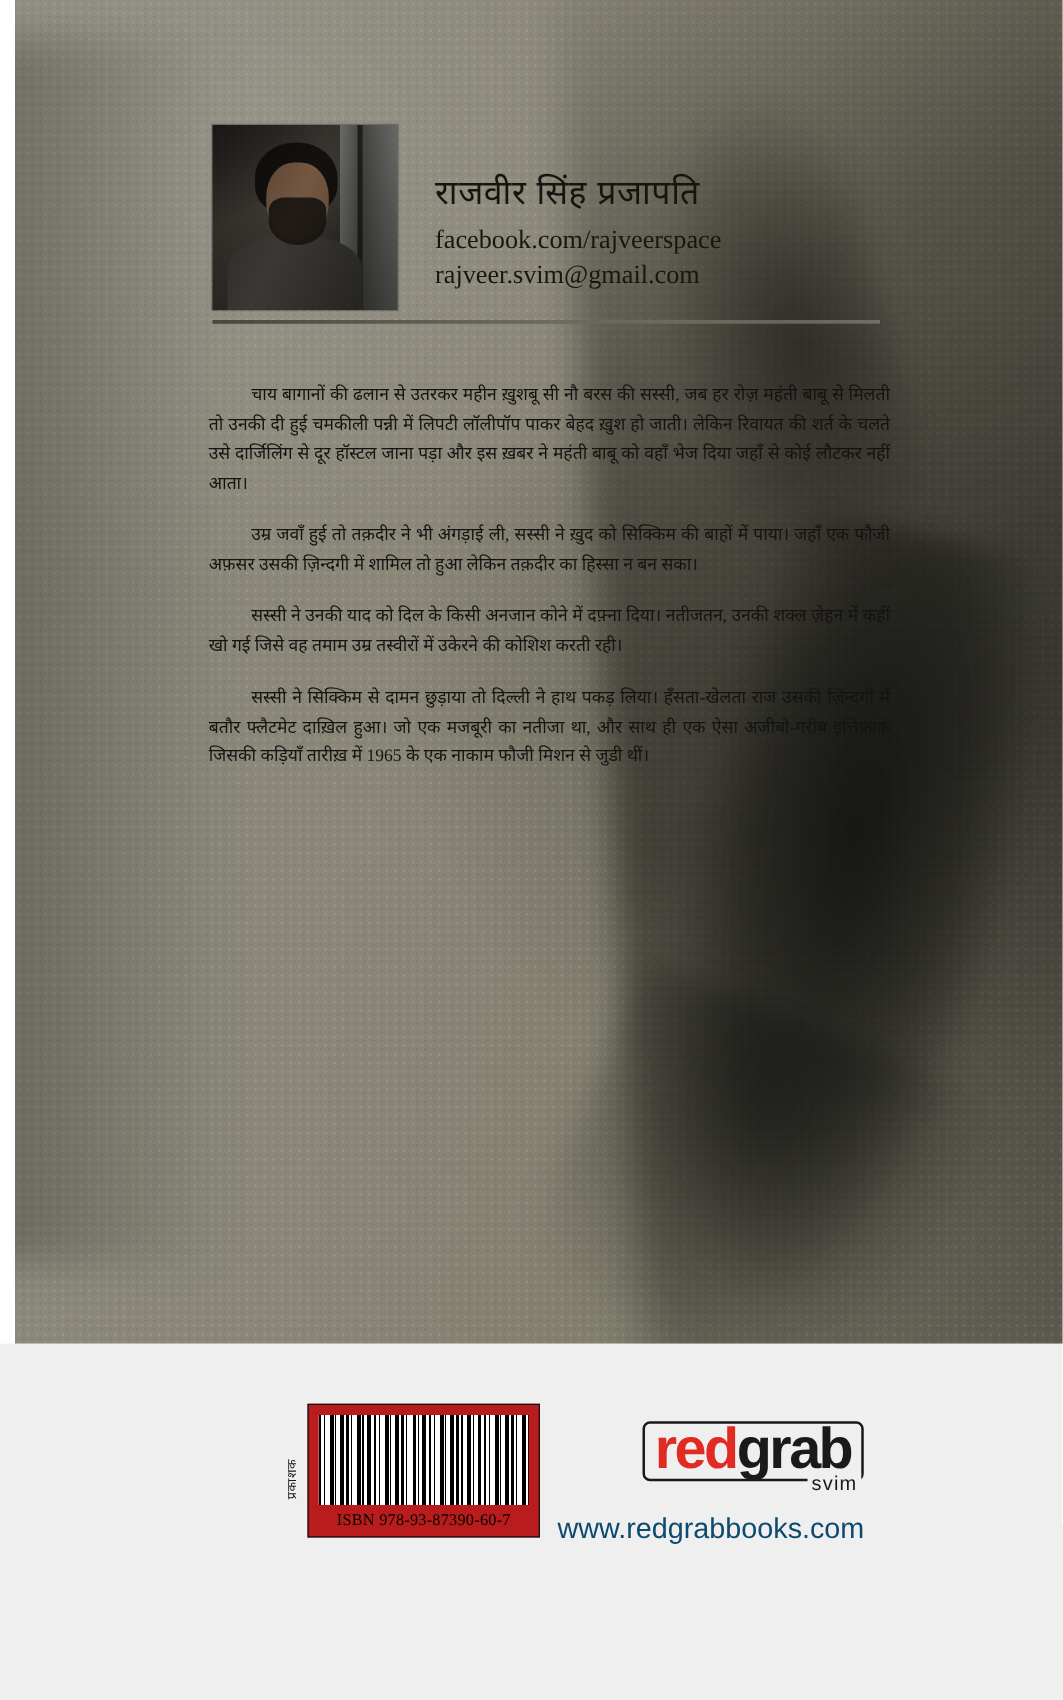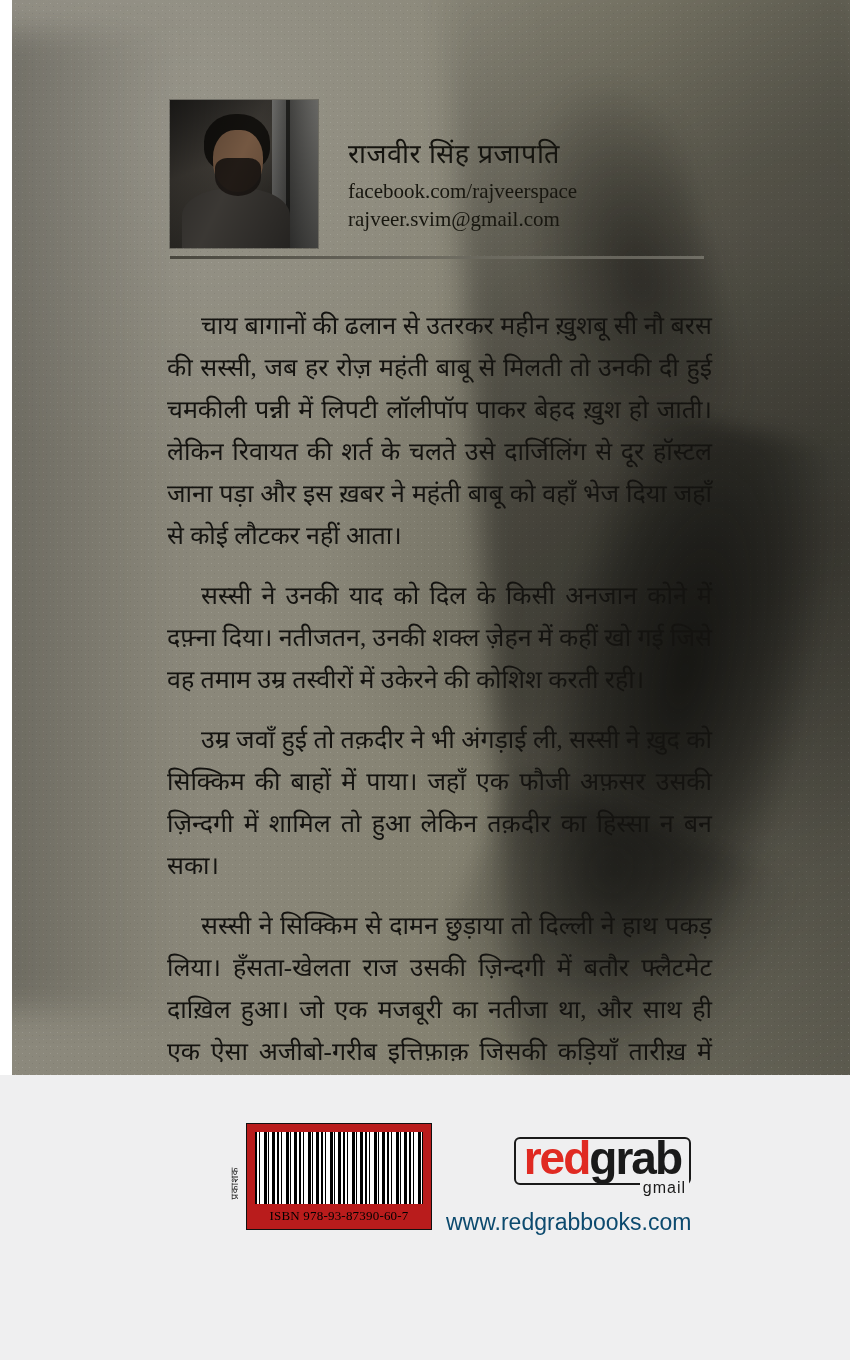--- a/index.html
+++ b/index.html
@@ -193,21 +193,21 @@
   }
 
   
   .blurb {
     position: absolute;
     left: 155px;
     top: 305px;
     width: 545px;
     color: #141310;
     font-family: "Liberation Serif", serif;
-    font-size: 25px;
+    font-size: 14px;
     line-height: 1.68;
     text-align: justify;
   }
   .blurb p {
     margin: 0 0 18px 0;
     text-indent: 34px;
   }
   .blurb p:last-child { margin-bottom: 0; }
 
   
@@ -349,42 +349,42 @@
         <div class="author-name">राजवीर सिंह प्रजापति</div>
         <div class="author-contact">facebook.com/rajveerspace</div>
         <div class="author-contact">rajveer.svim@gmail.com</div>
       </div>
     </div>
 
     <div class="rule"></div>
 
     <div class="blurb">
       <p>चाय बागानों की ढलान से उतरकर महीन ख़ुशबू सी नौ बरस की सस्सी, जब हर रोज़ महंती बाबू से मिलती तो उनकी दी हुई चमकीली पन्नी में लिपटी लॉलीपॉप पाकर बेहद ख़ुश हो जाती। लेकिन रिवायत की शर्त के चलते उसे दार्जिलिंग से दूर हॉस्टल जाना पड़ा और इस ख़बर ने महंती बाबू को वहाँ भेज दिया जहाँ से कोई लौटकर नहीं आता।</p>
+      <p>उम्र जवाँ हुई तो तक़दीर ने भी अंगड़ाई ली, सस्सी ने ख़ुद को सिक्किम की बाहों में पाया। जहाँ एक फौजी अफ़सर उसकी ज़िन्दगी में शामिल तो हुआ लेकिन तक़दीर का हिस्सा न बन सका।</p>
       <p>सस्सी ने उनकी याद को दिल के किसी अनजान कोने में दफ़्ना दिया। नतीजतन, उनकी शक्ल ज़ेहन में कहीं खो गई जिसे वह तमाम उम्र तस्वीरों में उकेरने की कोशिश करती रही।</p>
-      <p>उम्र जवाँ हुई तो तक़दीर ने भी अंगड़ाई ली, सस्सी ने ख़ुद को सिक्किम की बाहों में पाया। जहाँ एक फौजी अफ़सर उसकी ज़िन्दगी में शामिल तो हुआ लेकिन तक़दीर का हिस्सा न बन सका।</p>
       <p>सस्सी ने सिक्किम से दामन छुड़ाया तो दिल्ली ने हाथ पकड़ लिया। हँसता-खेलता राज उसकी ज़िन्दगी में बतौर फ्लैटमेट दाख़िल हुआ। जो एक मजबूरी का नतीजा था, और साथ ही एक ऐसा अजीबो-गरीब इत्तिफ़ाक़ जिसकी कड़ियाँ तारीख़ में 1965 के एक नाकाम फौजी मिशन से जुडी थीं।</p>
     </div>
   </div>
 
   <div class="footer">
     <div class="footer-inner">
 
       <div class="barcode-wrap">
         <div class="barcode-side">प्रकाशक</div>
         <div class="barcode-box">
           <div class="bars"></div>
           <div class="isbn">ISBN 978-93-87390-60-7</div>
         </div>
       </div>
 
       <div class="publisher">
         <div class="logo">
           <div class="logo-frame"></div>
           <span class="logo-text logo-red">red</span><span class="logo-text logo-dark">grab</span>
-          <span class="logo-books">gmail</span>
+          <span class="logo-books">svim</span>
         </div>
         <div class="publisher-url">www.redgrabbooks.com</div>
       </div>
 
     </div>
   </div>
 
 </div>
 
 </body></html>

